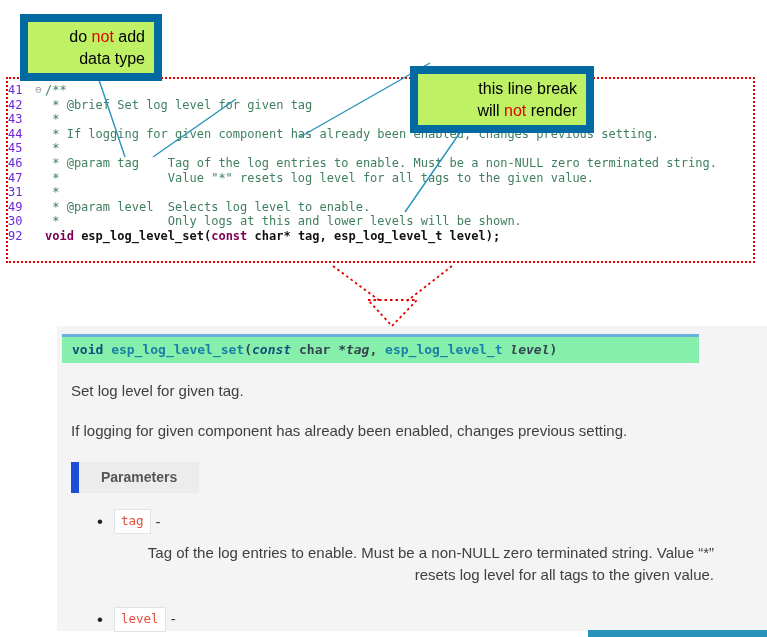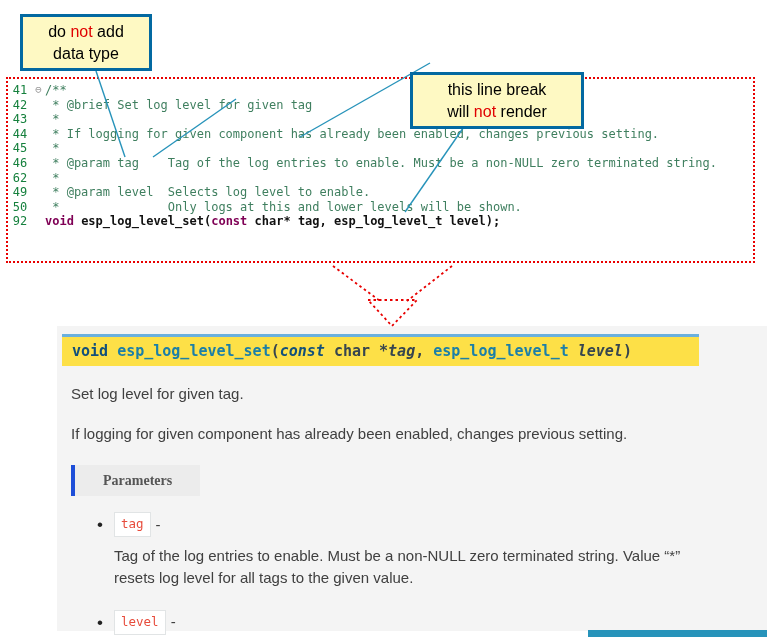--- a/index.html
+++ b/index.html
@@ -4,70 +4,70 @@
 <style>
   html,body{margin:0;padding:0;background:#ffffff;}
   .stage{position:relative;width:767px;height:637px;overflow:hidden;
          font-family:"Liberation Sans",sans-serif;background:#fff;}
 
   
   .overlay{position:absolute;left:0;top:0;width:767px;height:637px;
            pointer-events:none;z-index:3;}
 
   
-  .callout{position:absolute;z-index:4;background:#fef9c3;border:3px solid #0369a1;
-           text-align:center;font-size:16px;line-height:1.35;color:#000;
+  .callout{position:absolute;z-index:4;background:#bef264;border:8px solid #0369a1;
+           text-align:right;font-size:16px;line-height:1.35;color:#000;
            padding:4px 9px;white-space:pre-line;}
   .co1{left:20px;top:14px;width:108px;}
   .co2{left:156px;top:44px;width:160px;}
   .co3{left:396px;top:8px;width:166px;}
-  .co4{left:410px;top:72px;width:150px;}
+  .co4{left:410px;top:66px;width:150px;}
   .seg-red{color:#e00000;}
 
   
   .code-panel{position:absolute;left:6px;top:77px;width:749px;height:186px;
               border:2px dotted #e80000;background:#fff;z-index:1;
               padding-top:4px;box-sizing:border-box;}
   .code-row{display:flex;height:14.6px;line-height:14.6px;
             font-family:"DejaVu Sans Mono","Liberation Mono",monospace;font-size:12px;}
-  .gutter-num{width:24px;text-align:center;color:#15803d;flex:none;}
+  .gutter-num{width:24px;text-align:left;color:#6d28d9;flex:none;}
   .gutter-fold{width:13px;text-align:center;color:#9a9a9a;font-size:11px;flex:none;}
   .code-text{white-space:pre;color:#000;}
   .seg-c{color:#3F7F5F;}
   .seg-k{color:#7F0055;font-weight:bold;}
   .seg-b{color:#111;font-weight:bold;}
 
   
   .doc-panel{position:absolute;left:57px;top:326px;width:710px;height:305px;
              background:#f4f4f4;z-index:1;box-sizing:border-box;}
-  .sig-bar{margin:8px 68px 0 5px;background:#fde047;border-top:3px solid #6ab0de;
+  .sig-bar{margin:8px 68px 0 5px;background:#86efac;border-top:3px solid #6ab0de;
            padding:5px 10px 6px 10px;
            font-family:"DejaVu Sans Mono","Liberation Mono",monospace;
-           font-size:15px;font-weight:bold;color:#36454f;}
+           font-size:13px;font-weight:bold;color:#36454f;}
   .seg-kw{color:#12507b;font-weight:bold;}
   .seg-kwi{color:#12507b;font-weight:bold;font-style:italic;}
   .seg-fn{color:#1b7fa8;font-weight:bold;}
   .seg-ty{color:#1b7fa8;font-weight:bold;}
   .seg-pi{color:#36454f;font-weight:bold;font-style:italic;}
   .seg-pu{color:#36454f;font-weight:bold;}
 
   .doc-body{margin-left:14px;margin-right:42px;color:#404040;font-size:15px;line-height:1.5;}
   .doc-p{margin:17px 0 0 0;}
   .params-label{display:inline-block;margin-top:20px;background:#ececec;
-                border-left:4px solid #1d4ed8;padding:5px 28px;font-weight:bold;
-                color:#555;font-size:14px;font-family:Liberation Serif, serif;}
+                border-left:8px solid #1d4ed8;padding:5px 22px;font-weight:bold;
+                color:#555;font-size:14px;}
   .param-list{margin-top:16px;margin-left:26px;}
   .param-item{margin-bottom:20px;}
   .param-head{display:flex;align-items:center;}
   .bullet{width:17px;flex:none;font-size:17px;color:#222;}
   .inline-code{font-family:"DejaVu Sans Mono","Liberation Mono",monospace;
                font-size:12.5px;color:#e74c3c;background:#fff;
                border:1px solid #e1e4e5;padding:2px 6px;}
   .dash{margin-left:5px;color:#404040;}
-  .param-desc{margin:7px 0 0 17px;max-width:600px;}
+  .param-desc{margin:7px 0 0 17px;max-width:600px;text-align:right;}
 
   .bottom-edge{position:absolute;left:588px;top:630px;width:179px;height:7px;
                background:#2793ba;z-index:2;}
 </style>
 </head>
 <body>
 
 <div class="stage">
 
   <svg class="overlay" viewBox="0 0 767 637">
@@ -115,31 +115,36 @@
           <span class="gutter-num">45</span>
           <span class="gutter-fold"></span>
           <span class="code-text"><span class="seg-c"> *</span></span>
         </div>
         <div class="code-row">
           <span class="gutter-num">46</span>
           <span class="gutter-fold"></span>
           <span class="code-text"><span class="seg-c"> * @param tag    Tag of the log entries to enable. Must be a non-NULL zero terminated string.</span></span>
         </div>
         <div class="code-row">
-          <span class="gutter-num">62</span>
+          <span class="gutter-num">47</span>
+          <span class="gutter-fold"></span>
+          <span class="code-text"><span class="seg-c"> *               Value "*" resets log level for all tags to the given value.</span></span>
+        </div>
+        <div class="code-row">
+          <span class="gutter-num">31</span>
           <span class="gutter-fold"></span>
           <span class="code-text"><span class="seg-c"> *</span></span>
         </div>
         <div class="code-row">
           <span class="gutter-num">49</span>
           <span class="gutter-fold"></span>
           <span class="code-text"><span class="seg-c"> * @param level  Selects log level to enable.</span></span>
         </div>
         <div class="code-row">
-          <span class="gutter-num">50</span>
+          <span class="gutter-num">30</span>
           <span class="gutter-fold"></span>
           <span class="code-text"><span class="seg-c"> *               Only logs at this and lower levels will be shown.</span></span>
         </div>
         <div class="code-row">
           <span class="gutter-num">92</span>
           <span class="gutter-fold"></span>
           <span class="code-text"><span class="seg-k">void</span><span class="seg-b"> esp_log_level_set(</span><span class="seg-k">const</span><span class="seg-b"> char* tag, esp_log_level_t level);</span></span>
         </div>
       </div>
   </div>

